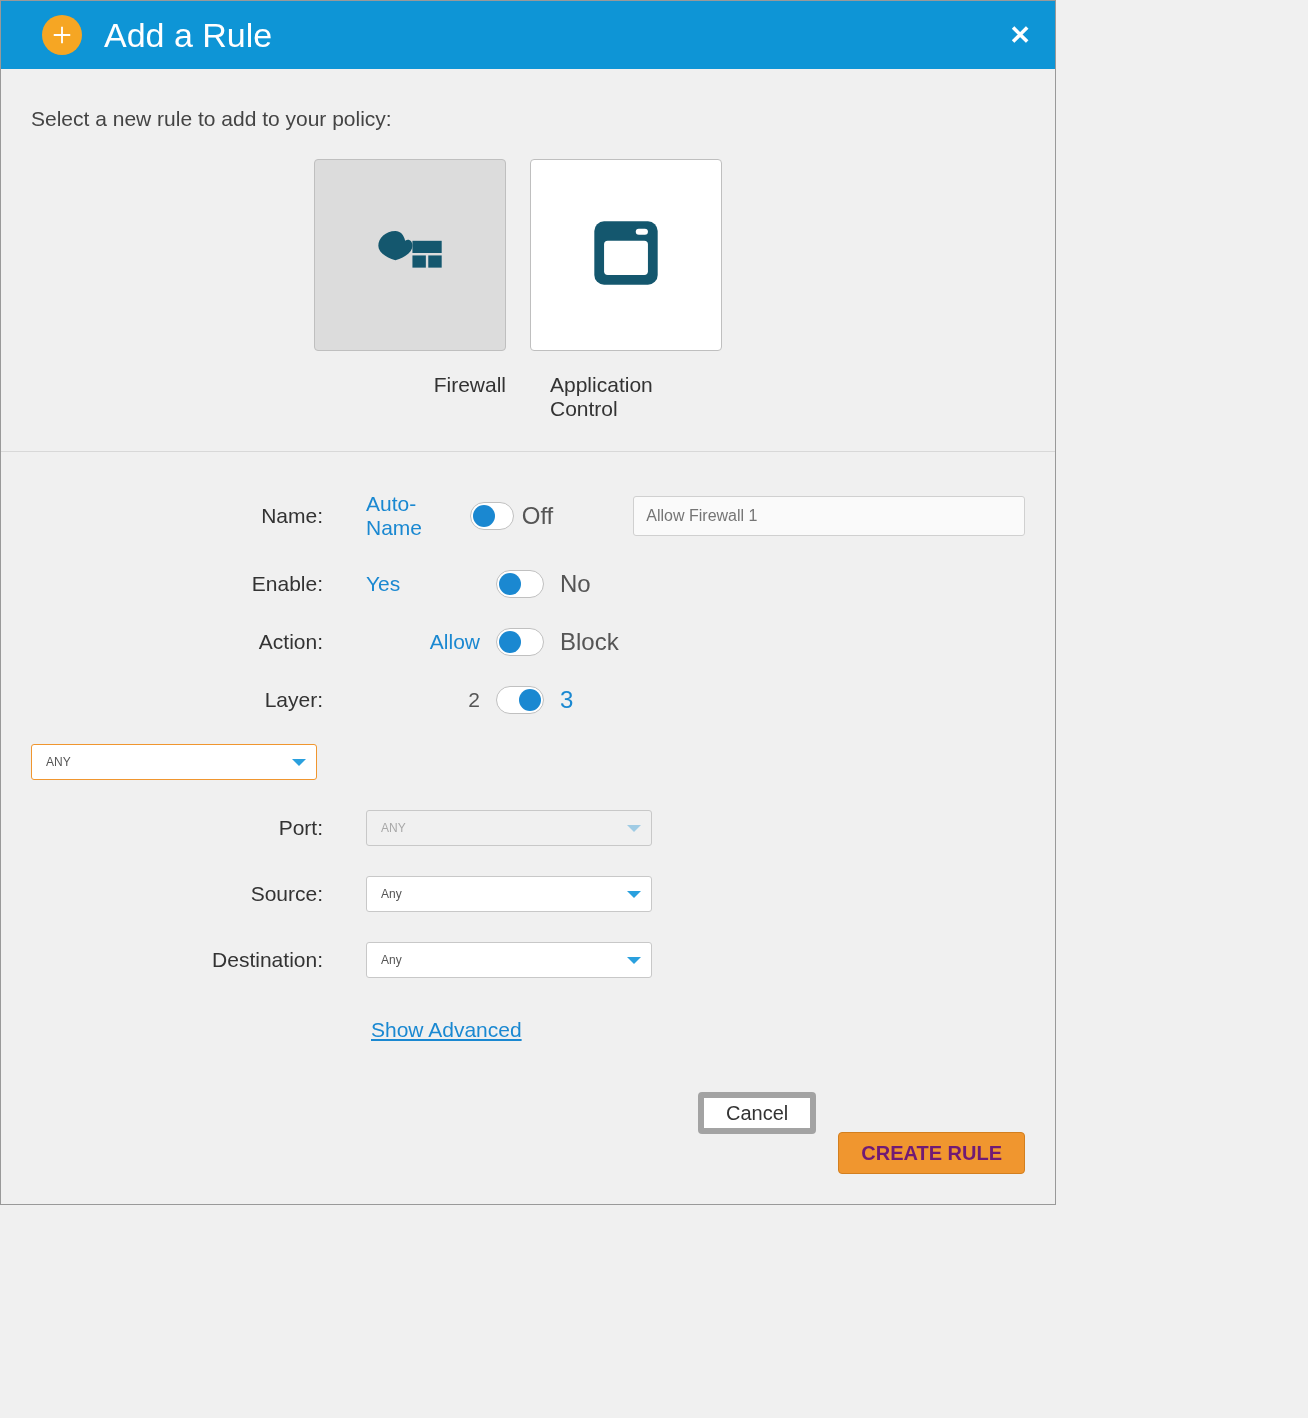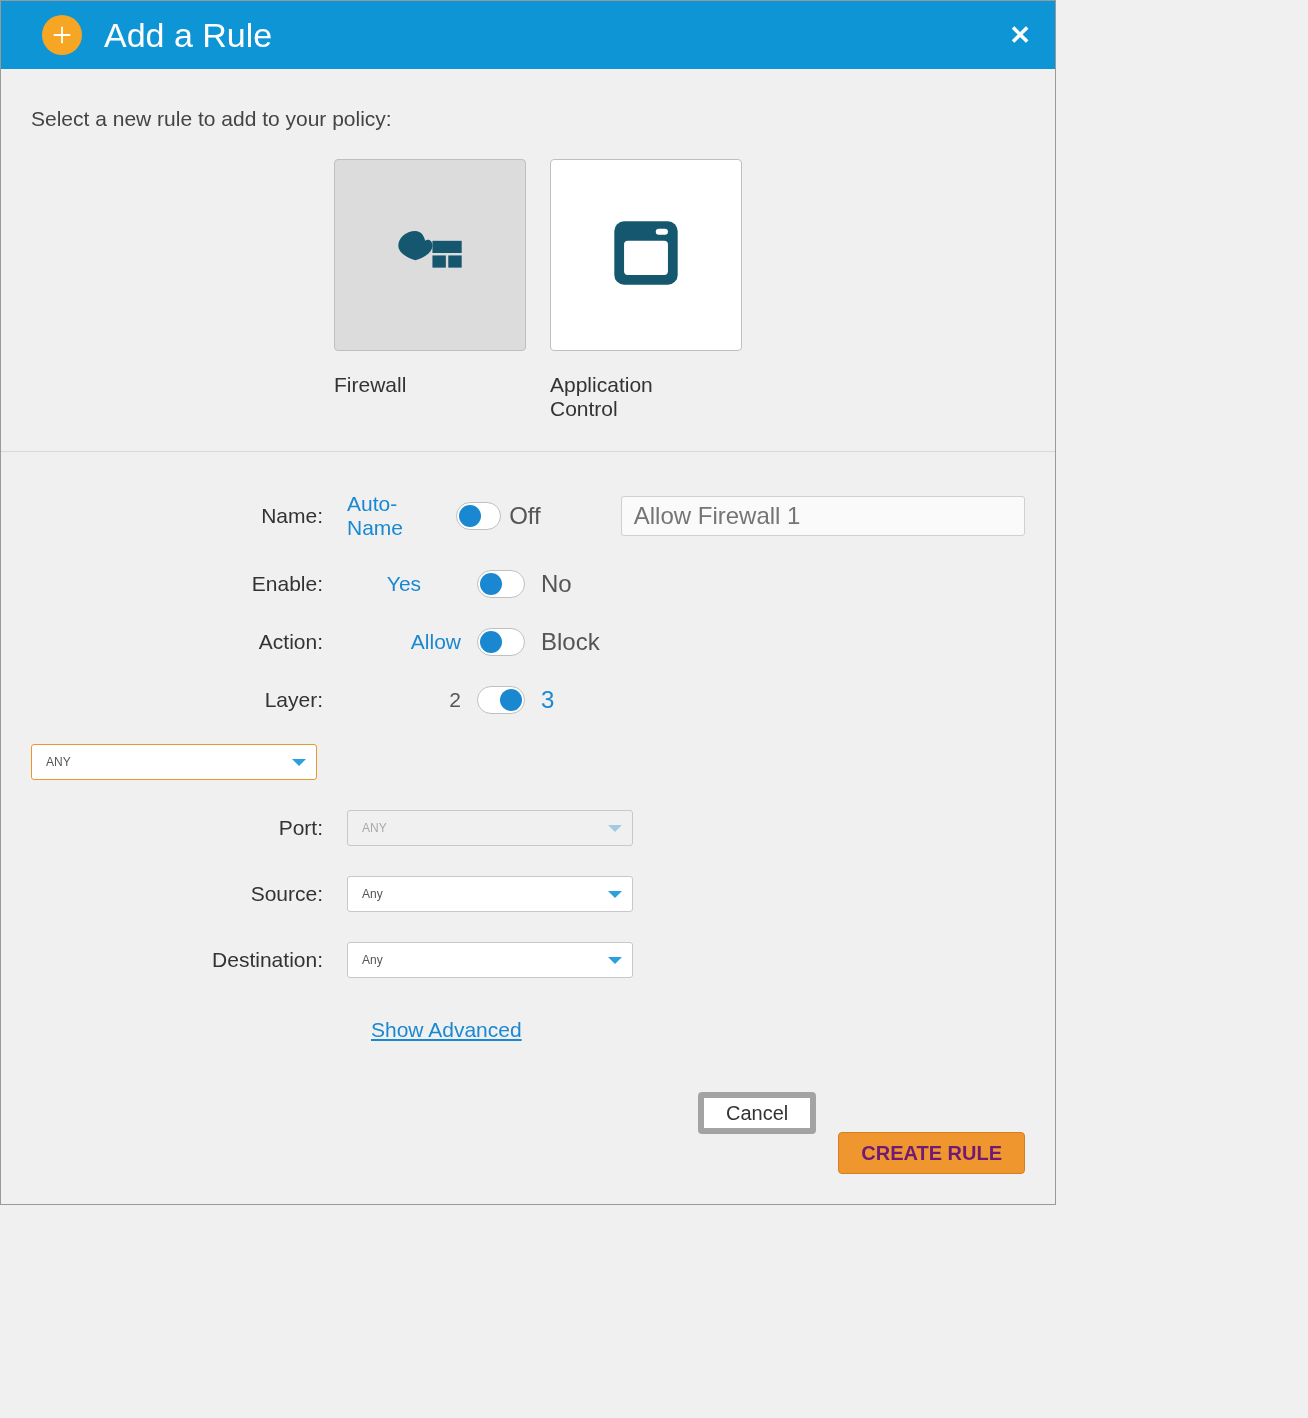--- a/index.html
+++ b/index.html
@@ -54,41 +54,42 @@
   }
   .tiles {
     display: flex;
     gap: 44px;
     justify-content: center;
   }
   .tile {
     width: 172px;
     display: flex;
     flex-direction: column;
-    align-items: flex-start;
+    align-items: flex-end;
   }
   .tile-box {
     width: 192px; height: 192px;
     border: 1px solid #bfbfbf;
     border-radius: 4px;
     display: flex; align-items: center; justify-content: center;
     cursor: pointer;
     background: #fff;
   }
   .tile-box.selected { background: #dcdcdc; }
   .tile-box svg { width: 78px; height: 78px; }
   .tile-label { margin-top: 22px; font-size: 21px; color: #333; }
 
   .form {
     padding: 40px 30px 30px 30px;
   }
   .row {
     display: flex;
     align-items: center;
     margin-bottom: 30px;
+    gap: 19px;
   }
   .row .label {
     width: 316px;
     text-align: right;
     font-size: 21px;
     color: #333;
     padding-right: 24px;
   }
   .row .control {
     flex: 1;
@@ -120,21 +121,21 @@
   }
   .toggle .knob.left { left: 2px; }
   .toggle .knob.right { right: 2px; }
   .text-input {
     margin-left: 80px;
     width: 420px;
     height: 40px;
     border: 1px solid #d0d0d0;
     background: #fafafa;
     color: #888;
-    font-size: 24px;
+    font-size: 16px;
     padding: 0 12px;
     border-radius: 3px;
   }
   .select {
     width: 286px;
     height: 36px;
     border: 1px solid #c8c8c8;
     border-radius: 3px;
     background: #fff;
     display: flex;
@@ -252,21 +253,21 @@
             </div>
           <span class="opt-right">Off</span>
         </div>
         <input class="text-input" disabled="" placeholder="Allow Firewall 1" style="">
       </div>
     </div>
 
     <div class="row">
       <div class="label">Enable:</div>
       <div class="control">
-        <div style="width:122px;text-align:center;">
+        <div style="width:122px;text-align:left;">
           <span class="opt-left">Yes</span>
         </div>
         <div class="toggle" style="margin:0 8px;">
             <div class="knob left"></div>
           </div>
         <span class="opt-right">No</span>
       </div>
     </div>
 
     <div class="row">

